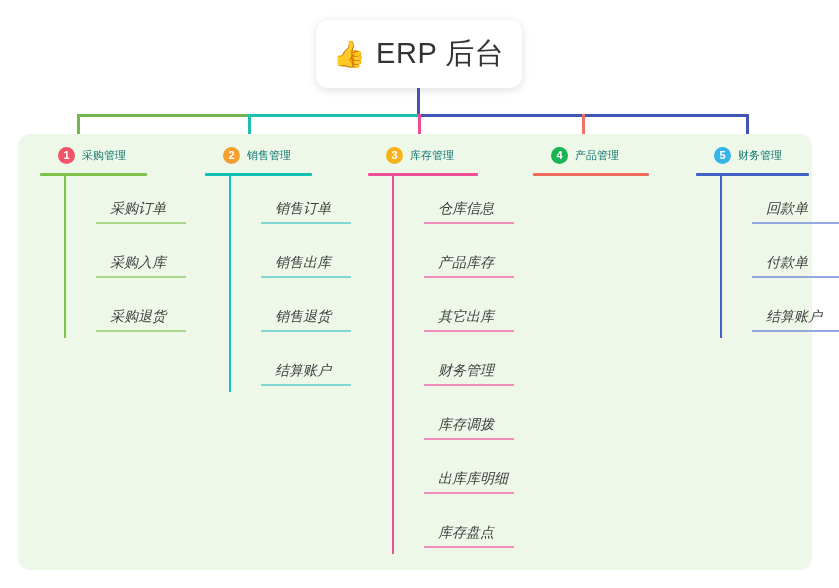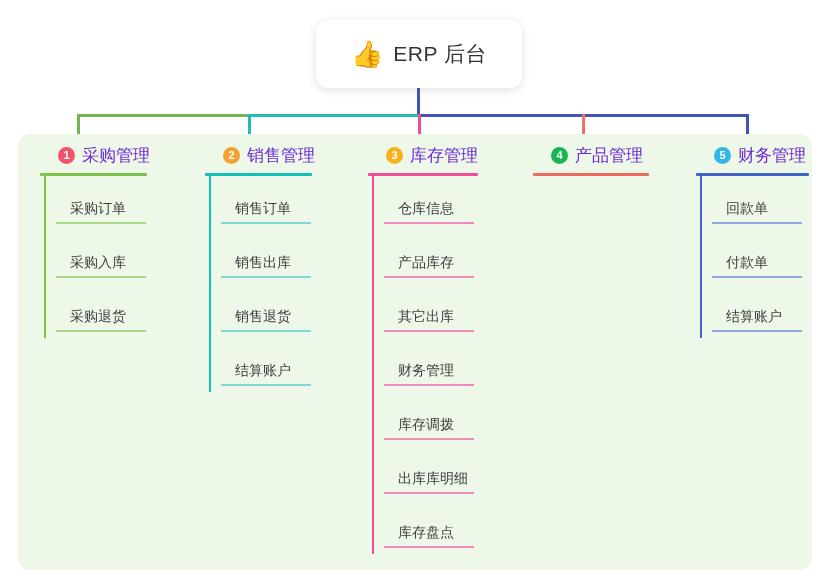--- a/index.html
+++ b/index.html
@@ -30,21 +30,21 @@
     align-items: center;
     justify-content: center;
     gap: 10px;
     box-sizing: border-box;
   }
   #root-node .thumb {
     font-size: 26px;
     line-height: 1;
   }
   #root-node .root-title {
-    font-size: 21px;
+    font-size: 29px;
     color: #333333;
     letter-spacing: 0.5px;
     white-space: nowrap;
   }
 
   
   .conn {
     position: absolute;
   }
   .conn-v { width: 3px; }
@@ -79,33 +79,34 @@
     height: 17px;
     border-radius: 50%;
     color: #ffffff;
     font-size: 11px;
     line-height: 17px;
     text-align: center;
     font-weight: bold;
     flex: 0 0 auto;
   }
   .branch-title {
-    font-size: 17px;
-    color: #6d28d9;
+    font-size: 11px;
+    color: #0f766e;
     white-space: nowrap;
   }
   .branch-rule {
     height: 3px;
     margin-top: 5px;
     border-radius: 1px;
   }
   .branch-body {
     position: relative;
-    margin-left: 4px;
-    padding-left: 12px;
+    margin-left: 24px;
+    padding-left: 32px;
+    font-style: italic;
   }
   .spine {
     position: absolute;
     left: 0;
     top: 0;
     bottom: 0;
     width: 2px;
   }
   .leaf {
     position: relative;

